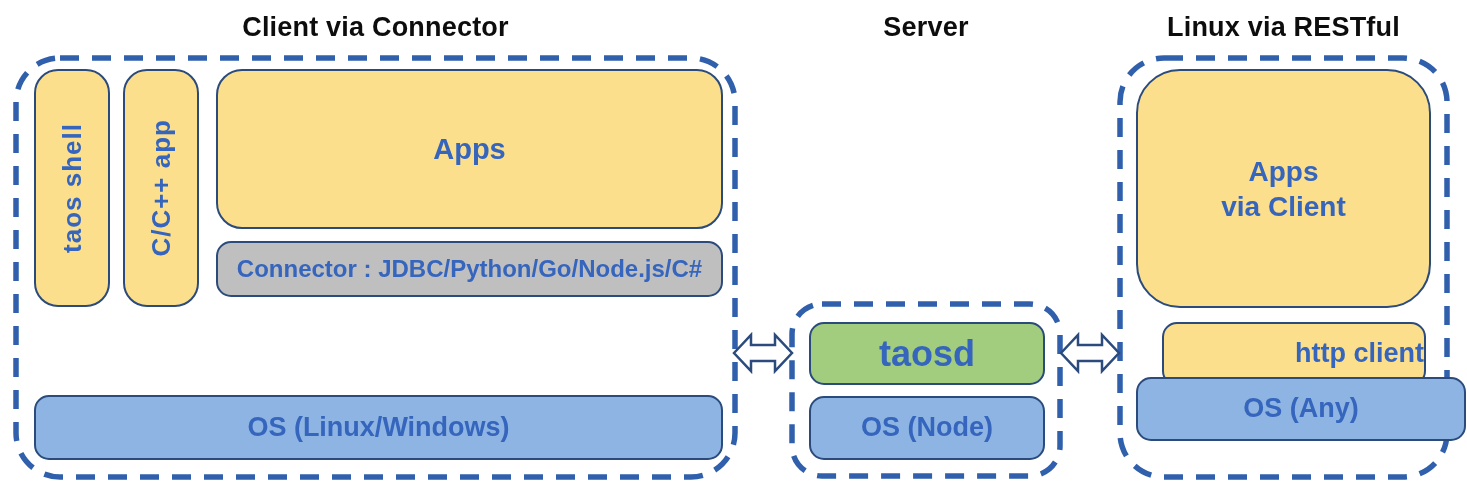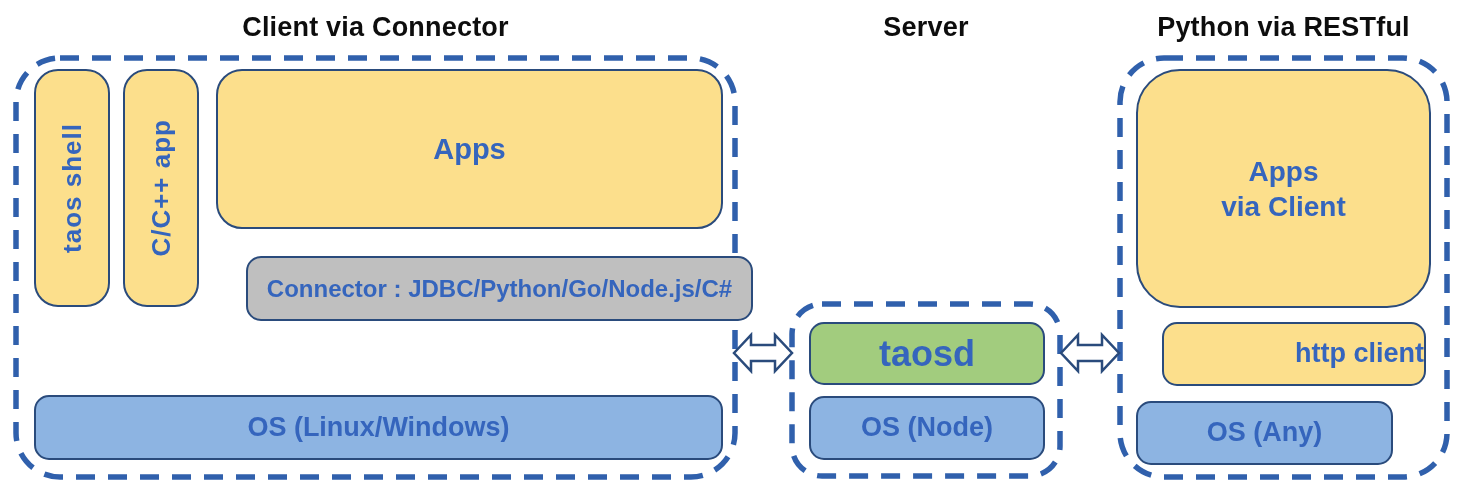--- a/index.html
+++ b/index.html
@@ -43,30 +43,30 @@
   .vert {
     writing-mode: vertical-rl;
     transform: rotate(180deg);
     font-size: 26px;
     letter-spacing: 1px;
   }
 
   .n-taos-shell { left: 34px;  top: 69px;  width: 76px;  height: 238px; border-radius: 24px; }
   .n-cpp-app    { left: 123px; top: 69px;  width: 76px;  height: 238px; border-radius: 24px; }
   .n-apps       { left: 216px; top: 69px;  width: 507px; height: 160px; border-radius: 26px; font-size: 29px; }
-  .n-connector  { left: 216px; top: 256px; width: 507px; height: 65px;  border-radius: 15px; font-size: 24px; margin-left: 30px; }
+  .n-connector  { left: 216px; top: 241px; width: 507px; height: 56px;  border-radius: 15px; font-size: 24px; }
   .n-taosc      { left: 34px;  top: 319px; width: 689px; height: 65px;  border-radius: 15px; font-size: 27px; }
   .n-os-client  { left: 34px;  top: 395px; width: 689px; height: 65px;  border-radius: 15px; font-size: 27px; }
 
   .n-taosd      { left: 809px; top: 322px; width: 236px; height: 63px;  border-radius: 15px; font-size: 36px; }
   .n-os-server  { left: 809px; top: 396px; width: 236px; height: 64px;  border-radius: 15px; font-size: 27px; }
 
   .n-apps-rest  { left: 1136px; top: 69px;  width: 295px; height: 239px; border-radius: 44px; font-size: 28px; flex-direction: column; }
   .n-http       { left: 1162px; top: 322px; width: 264px; height: 64px;  border-radius: 15px; font-size: 27px; justify-content: flex-end; }
-  .n-os-any     { left: 1136px; top: 401px; width: 257px; height: 64px;  border-radius: 15px; font-size: 27px; }
+  .n-os-any     { left: 1136px; top: 377px; width: 330px; height: 64px;  border-radius: 15px; font-size: 27px; }
 
   .t-connector { left: 16px;   width: 719px; }
   .t-server    { left: 792px;  width: 268px; }
   .t-restful   { left: 1120px; width: 327px; }
 </style>
 </head>
 <body>
 
 <div id="stage">
 
@@ -78,21 +78,21 @@
     <g>
       <polygon points="734,353 751,335 751,345 775,345 775,335 792,353 775,371 775,361 751,361 751,371" fill="#ffffff" stroke="#2a4b7c" stroke-width="2.5" stroke-linejoin="miter"></polygon>
     </g>
     <g>
       <polygon points="1061,353 1078,335 1078,345 1102,345 1102,335 1119,353 1102,371 1102,361 1078,361 1078,371" fill="#ffffff" stroke="#2a4b7c" stroke-width="2.5" stroke-linejoin="miter"></polygon>
     </g>
   </svg>
 
   <div class="group-title t-connector">Client via Connector</div>
   <div class="group-title t-server">Server</div>
-  <div class="group-title t-restful">Python via RESTful</div>
+  <div class="group-title t-restful">Linux via RESTful</div>
 
   <div class="node yellow n-taos-shell">
     <span class="vert">taos shell</span>
   </div>
   <div class="node yellow n-cpp-app">
     <span class="vert">C/C++ app</span>
   </div>
   <div class="node yellow n-apps">
     <span>Apps</span>
   </div>

